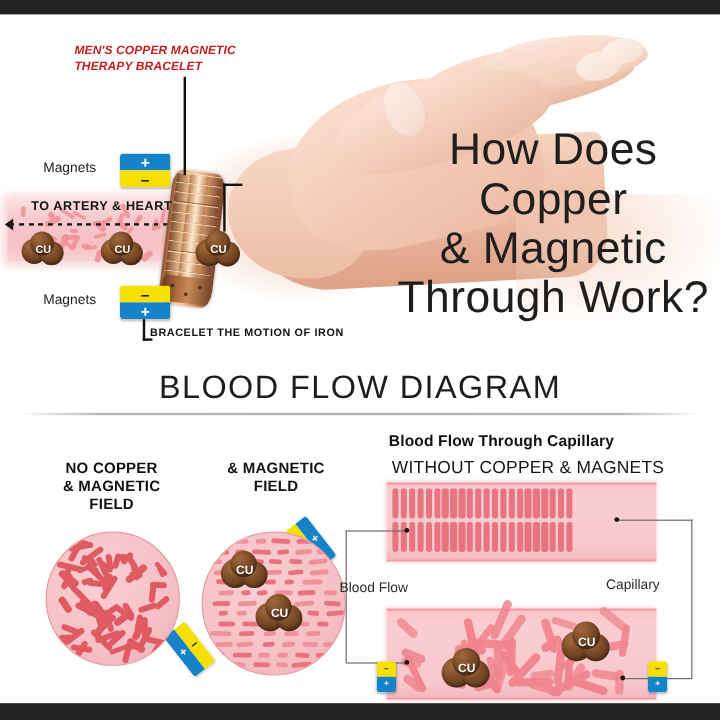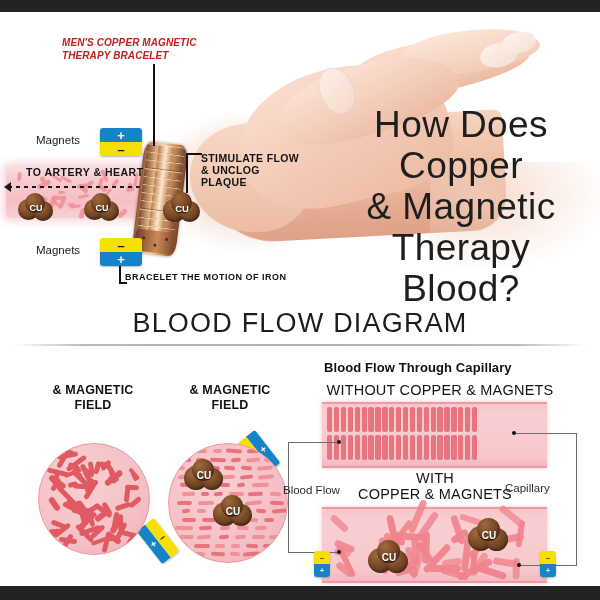--- a/index.html
+++ b/index.html
@@ -335,45 +335,41 @@
     <div>MEN'S COPPER MAGNETIC</div>
     <div>THERAPY BRACELET</div>
   </div>
   <div class="leader leader-v" style="left:153px;top:64px;height:82px;"></div>
 
   <div class="lbl magnets-word" style="left:36px;top:134px;">Magnets</div>
   <div class="lbl magnets-word" style="left:36px;top:244px;">Magnets</div>
 
   <div class="lbl blk" style="left:26px;top:166px;letter-spacing:.5px;font-size:10.5px;">TO ARTERY &amp; HEART</div>
 
-  <div class="lbl blk" style="left:201px;top:152px;width:125px;">
-    <div>STIMULATE FLOW</div>
-    <div>&amp; UNCLOG</div>
-    <div>PLAQUE</div>
-  </div>
   <div class="leader leader-h" style="left:186px;top:153px;width:16px;"></div>
   <div class="leader leader-v" style="left:186px;top:153px;height:40px;"></div>
 
   <div class="lbl blk sm" style="left:125px;top:272px;width:230px;">
     <div>BRACELET THE MOTION OF IRON</div>
   </div>
   <div class="leader leader-v" style="left:119px;top:266px;height:18px;"></div>
   <div class="leader leader-h" style="left:119px;top:282px;width:8px;"></div>
 
   <div id="headline">
     <span>How Does</span>
     <span>Copper</span>
     <span>&amp; Magnetic</span>
-    <span>Therapy Blood?</span>
+    <span>Through Work?</span>
   </div>
 
   <div id="section-title">BLOOD FLOW DIAGRAM</div>
   <div id="rule"></div>
 
   <div class="circ-cap" style="left:18px;top:383px;width:150px;">
+    <div>NO COPPER</div>
     <div>&amp; MAGNETIC</div>
     <div>FIELD</div>
   </div>
   <div class="blood-circle" id="circle-left" style="left:38px;top:443px;width:110px;height:110px;">
       <div class="rbc" style="width: 21.2833px; height: 5.20586px; background: rgb(224, 90, 98); left: 17.6315px; top: 9.41951px; transform: rotate(-10.2566deg);"></div>
       <div class="rbc" style="width: 23.0944px; height: 5.38403px; background: rgb(224, 90, 98); left: 30.8314px; top: 32.9387px; transform: rotate(44.2948deg);"></div>
       <div class="rbc" style="width: 16.4389px; height: 4.53869px; background: rgb(224, 90, 98); left: 14.9719px; top: 13.6055px; transform: rotate(-60.555deg);"></div>
       <div class="rbc" style="width: 23.0501px; height: 4.84887px; background: rgb(224, 90, 98); left: 18.9296px; top: 51.8829px; transform: rotate(45.5321deg);"></div>
       <div class="rbc" style="width: 15.1257px; height: 4.83471px; background: rgb(224, 90, 98); left: 68.5964px; top: 72.9595px; transform: rotate(-79.0035deg);"></div>
       <div class="rbc" style="width: 21.8187px; height: 5.14626px; background: rgb(224, 90, 98); left: 77.4584px; top: 100.175px; transform: rotate(-56.3409deg);"></div>
@@ -588,24 +584,20 @@
       <div class="vcell" style="width: 5.4px; height: 25px; left: 101.6px; top: 31px;"></div>
       <div class="vcell" style="width: 5.4px; height: 25px; left: 108.5px; top: 31px;"></div>
       <div class="vcell" style="width: 5.4px; height: 25px; left: 115.4px; top: 31px;"></div>
       <div class="vcell" style="width: 5.4px; height: 25px; left: 122.3px; top: 31px;"></div>
       <div class="vcell" style="width: 5.4px; height: 25px; left: 129.2px; top: 31px;"></div>
       <div class="vcell" style="width: 5.4px; height: 25px; left: 136.1px; top: 31px;"></div>
       <div class="vcell" style="width: 5.4px; height: 25px; left: 143px; top: 31px;"></div>
       <div class="vcell" style="width: 5.4px; height: 25px; left: 149.9px; top: 31px;"></div>
     </div>
 
-  <div class="cap-h2" style="left:320px;top:470px;width:230px;line-height:16px;">
-    <div>WITH</div>
-    <div>COPPER &amp; MAGNETS</div>
-  </div>
 
   <div class="cap-tube" id="tube-bottom" style="left:322px;top:507px;width:225px;height:72px;">
       <div class="hcell" style="width: 33.8599px; height: 6.83669px; left: 150.891px; top: 58.7718px; transform: rotate(18.0776deg); opacity: 0.98;"></div>
       <div class="hcell" style="width: 26.7364px; height: 6.044px; left: 185.45px; top: 22.4805px; transform: rotate(-81.4172deg); opacity: 0.93;"></div>
       <div class="hcell" style="width: 35.7507px; height: 6.80417px; left: 166.363px; top: 26.6486px; transform: rotate(-10.8875deg); opacity: 0.88;"></div>
       <div class="hcell" style="width: 30.2953px; height: 7.27247px; left: 77.8958px; top: 39.0308px; transform: rotate(87.555deg); opacity: 0.89;"></div>
       <div class="hcell" style="width: 23.4617px; height: 6.00238px; left: 90.711px; top: 40.4429px; transform: rotate(50.8736deg); opacity: 0.97;"></div>
       <div class="hcell" style="width: 37.6159px; height: 7.43731px; left: 126.278px; top: 40.0901px; transform: rotate(-82.7264deg); opacity: 0.94;"></div>
       <div class="hcell" style="width: 17.8271px; height: 6.21597px; left: 59.1306px; top: 29.2827px; transform: rotate(59.0409deg); opacity: 0.85;"></div>
       <div class="hcell" style="width: 20.8246px; height: 7.30857px; left: 183.792px; top: 56.317px; transform: rotate(-88.5672deg); opacity: 0.78;"></div>

